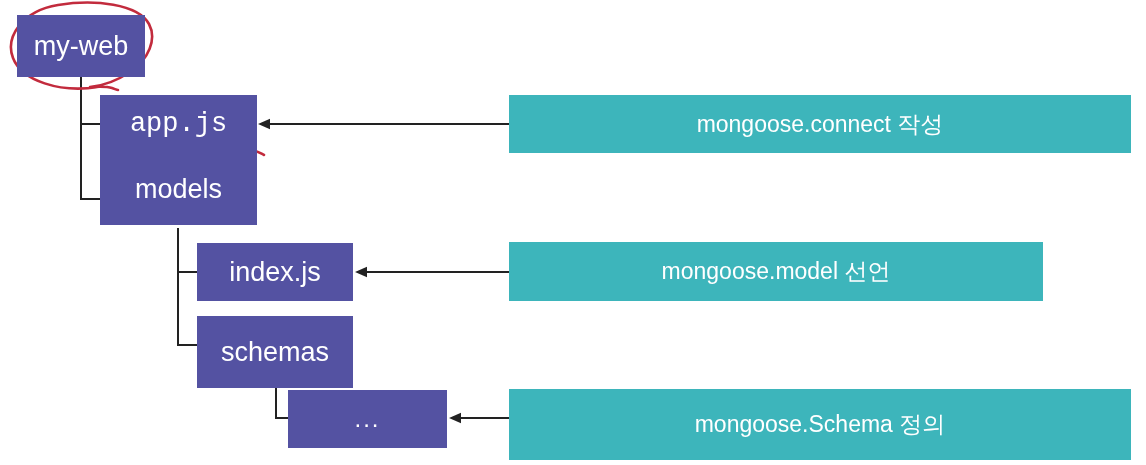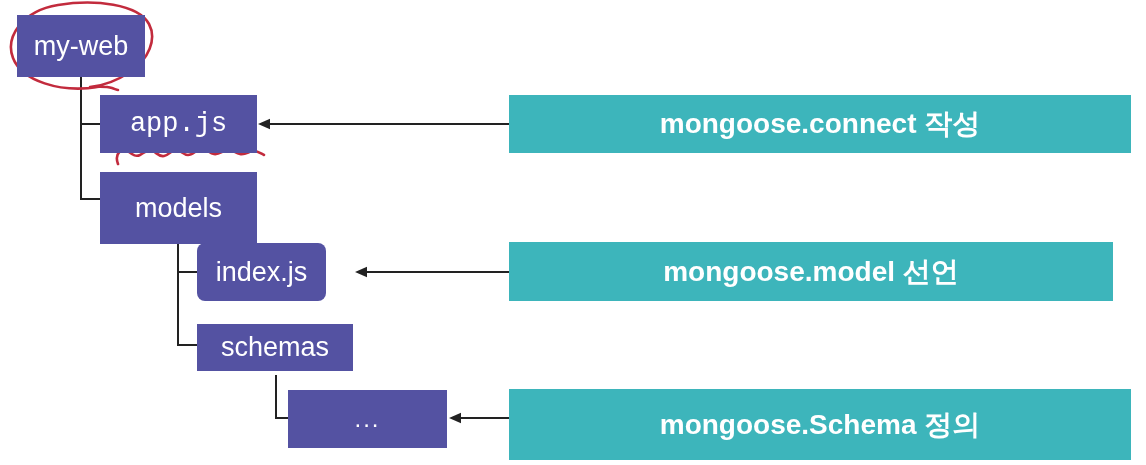--- a/index.html
+++ b/index.html
@@ -30,33 +30,32 @@
     justify-content: center;
     color: var(--text-color, #ffffff);
     box-sizing: border-box;
   }
   .node {
     background: var(--node-color, #5452a2);
     font-size: 27px;
   }
   .callout {
     background: var(--callout-color, #3db5bb);
-    font-size: 28px;
-    font-weight: bold;
+    font-size: 23px;
   }
   
   .node.my-web   { left: 17px;  top: 15px;  width: 128px; height: 62px; }
   .node.app-js   { left: 100px; top: 95px;  width: 157px; height: 58px; font-family: Liberation Mono, monospace; }
-  .node.models   { left: 100px; top: 172px; width: 157px; height: 72px; }
-  .node.index-js { left: 197px; top: 243px; width: 129px; height: 58px; border-radius: 8px; }
-  .node.schemas  { left: 197px; top: 316px; width: 156px; height: 47px; margin-top: 8px; }
+  .node.models   { left: 100px; top: 153px; width: 157px; height: 72px; }
+  .node.index-js { left: 197px; top: 243px; width: 156px; height: 58px; }
+  .node.schemas  { left: 197px; top: 316px; width: 156px; height: 72px; }
   .node.ellipsis { left: 288px; top: 390px; width: 159px; height: 58px; font-size: 24px; letter-spacing: 2px; }
   
   .callout.connect { left: 509px; top: 95px;  width: 622px; height: 58px; }
-  .callout.model   { left: 509px; top: 242px; width: 604px; height: 59px; }
+  .callout.model   { left: 509px; top: 242px; width: 534px; height: 59px; }
   .callout.schema  { left: 509px; top: 389px; width: 622px; height: 71px; }
 
   .tree-line {
     fill: none;
     stroke: var(--line-color, #222222);
     stroke-width: 2;
   }
   .arrow-line {
     stroke: var(--line-color, #222222);
     stroke-width: 2;

